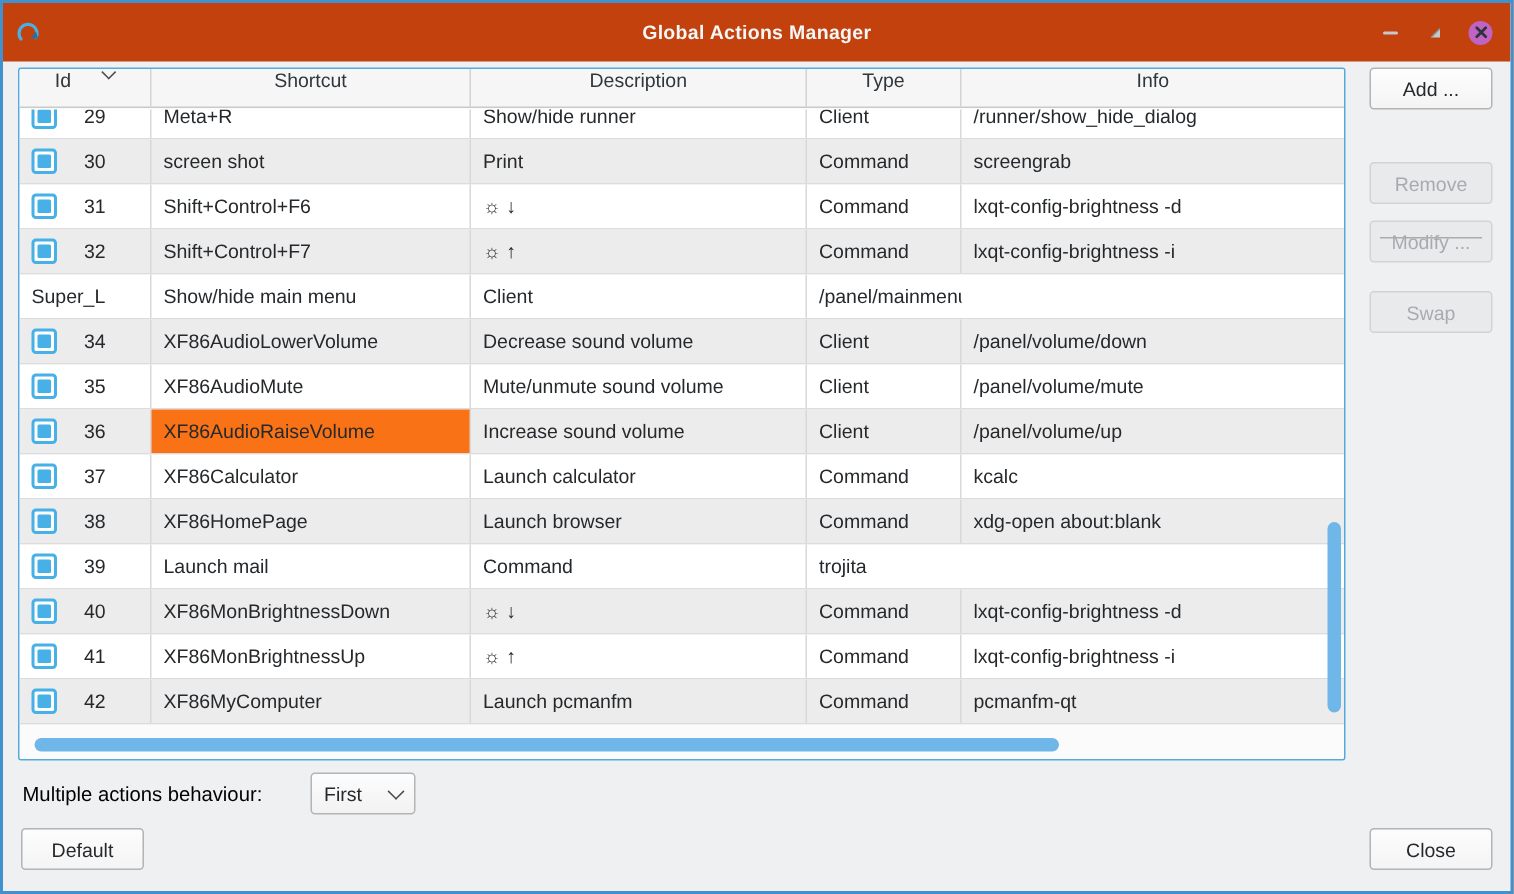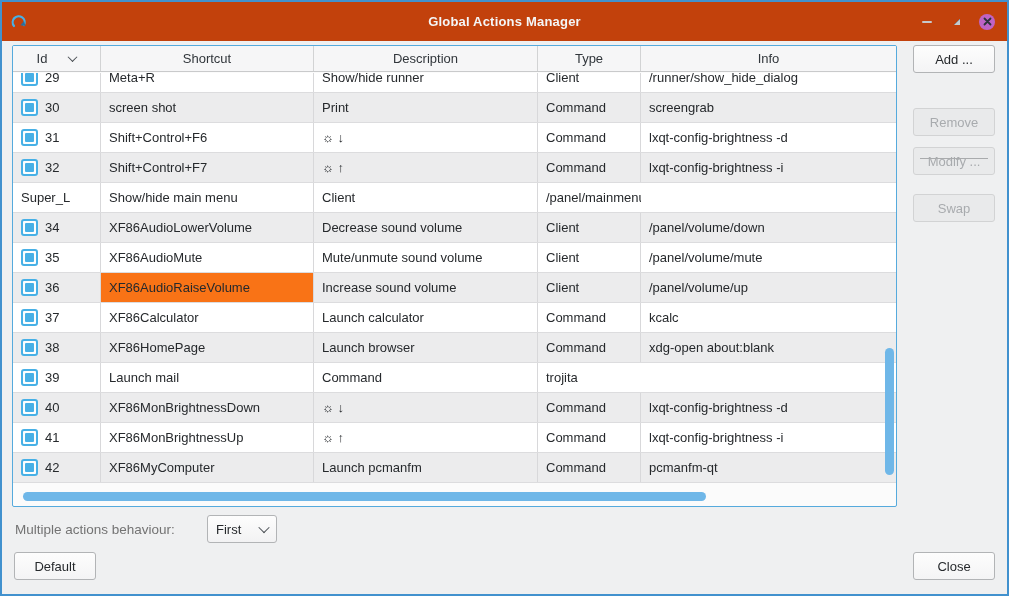--- a/index.html
+++ b/index.html
@@ -17,52 +17,52 @@
   .controls{margin-left:auto;display:flex;align-items:center;gap:14px;padding-right:12px;z-index:2;}
   .ctl{width:16px;height:16px;display:flex;align-items:center;justify-content:center;cursor:pointer;}
   .min-glyph{width:10px;height:2px;background:#c6c9cc;border-radius:1px;}
   .close-glyph{width:16px;height:16px;border-radius:50%;background:#bf63c5;display:flex;align-items:center;justify-content:center;}
   
   .table{
     position:absolute;left:10px;top:43px;width:885px;height:462px;
     background:#fbfbfb;border:1px solid #55aadd;border-radius:2px;overflow:hidden;
   }
   .thead{display:grid;grid-template-columns:88px 213px 224px 103px 1fr;height:26px;background:#f6f6f7;border-bottom:1px solid #c9cacb;}
-  .hcell{display:flex;align-items:center;justify-content:center;gap:22px;border-right:1px solid #d2d3d4;font-size:13px;color:#31363b;cursor:pointer;}
+  .hcell{display:flex;align-items:flex-start;justify-content:center;gap:22px;border-right:1px solid #d2d3d4;font-size:13px;color:#31363b;cursor:pointer;}
   .hcell:last-child{border-right:none;}
   .chev{width:7px;height:7px;border-right:1.6px solid #4a4f54;border-bottom:1.6px solid #4a4f54;transform:rotate(45deg) translate(-1px,-1px);}
   .tbody{position:absolute;left:0;top:27px;right:0;height:410px;overflow:hidden;}
   .trow{display:grid;grid-template-columns:88px 213px 224px 103px 1fr;height:30px;background:#ffffff;border-bottom:1px solid #dcdcde;cursor:default;}
   .trow:first-child{margin-top:-10px;}
   .trow.stripe{background:#ececed;}
   .cell{display:flex;align-items:center;padding:0 8px;border-right:1px solid #d8d8da;white-space:nowrap;overflow:hidden;}
   .cell:last-child{border-right:none;}
   .cell.selected{background:#f97316;}
-  .c-id{gap:7px;}
+  .c-id{gap:18px;}
   .checkbox{width:17px;height:17px;border:2px solid #47b0e6;border-radius:3px;background:#fdfefe;display:flex;align-items:center;justify-content:center;flex:0 0 auto;cursor:pointer;}
   .cb-inner{width:9px;height:9px;background:#47b0e6;border-radius:1px;}
   .hthumb{position:absolute;left:10px;bottom:5px;width:683px;height:9px;border-radius:4.5px;background:#6fb7e8;cursor:grab;}
   .vthumb{position:absolute;right:2px;top:302px;width:9px;height:127px;border-radius:4.5px;background:#6fb7e8;cursor:grab;}
   
   .btn{
     position:absolute;width:82px;height:28px;border:1px solid #b2b4b6;border-radius:3px;
     background:linear-gradient(#fdfdfd,#f4f4f5);color:#26292c;font-size:13px;
     display:flex;align-items:center;justify-content:center;cursor:pointer;
     font-family:inherit;
   }
   .btn.disabled{background:#e9eaeb;border-color:#d2d3d4;color:#a8abae;cursor:default;margin-top:24px;}
   .b-add{left:911px;top:43px;}
   .b-remove{left:911px;top:82px;}
   .b-modify{left:911px;top:121px;}
   .b-swap{left:911px;top:168px;}
   .side-sep{position:absolute;left:918px;top:156px;width:68px;height:1px;background:#a9abad;}
   .b-default{left:12px;top:550px;}
   .b-close{left:911px;top:550px;}
   
-  .behaviour-label{position:absolute;left:13px;top:520px;font-size:13.5px;color:#737373;}
+  .behaviour-label{position:absolute;left:13px;top:520px;font-size:13.5px;color:#000000;}
   .combo{
     position:absolute;left:205px;top:513px;width:70px;height:28px;
     border:1px solid #b2b4b6;border-radius:3px;background:linear-gradient(#fdfdfd,#f2f2f3);
     display:flex;align-items:center;padding:0 8px;gap:10px;cursor:pointer;
   }
   .combo .chev{width:8px;height:8px;margin-left:auto;}
 </style>
 </head>
 <body>
 

